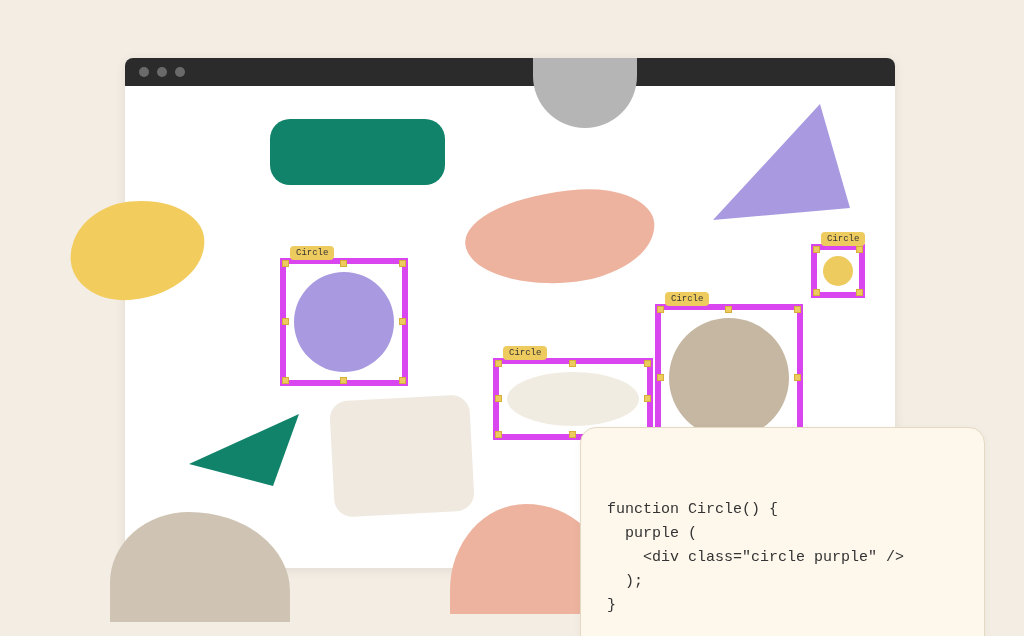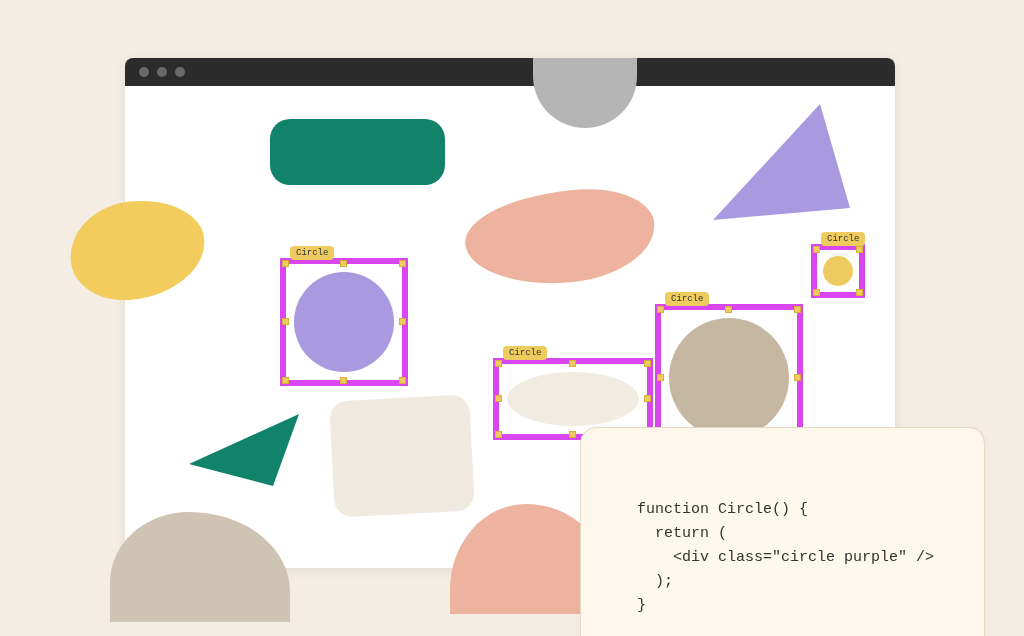--- a/index.html
+++ b/index.html
@@ -96,21 +96,21 @@
       border: 1px solid #e4d9c3;
       border-radius: 16px;
       padding: 22px 26px;
       font-family: "Courier New", Courier, monospace;
       font-size: 15px;
       line-height: 1.6;
       color: #333;
       white-space: pre;
       box-shadow: 0 2px 8px rgba(0,0,0,0.04);
     }
-    .code-popup .line { display:block;margin-left:30px; }
+    .code-popup .line { display:block; }
     .indent1 { padding-left: 18px; }
     .indent2 { padding-left: 36px; }
   </style>
 </head>
 <body>
 
 <div class="app-window">
   <div class="titlebar">
     <div class="traffic-light"></div>
     <div class="traffic-light"></div>
@@ -176,14 +176,14 @@
       <div class="circle-yellow"></div>
       <div class="handle tl"></div>
         <div class="handle tr"></div>
         <div class="handle bl"></div>
         <div class="handle br"></div>
     </div>
   </div>
 </div>
 
 <div class="code-popup">
-  <span class="line">function Circle() {</span><span class="line indent1">return (</span><span class="line indent2">&lt;div class="circle purple" /&gt;</span><span class="line indent1">);</span><span class="line">}</span>
+  <span class="line">function Circle() {</span><span class="line indent1">purple (</span><span class="line indent2">&lt;div class="circle purple" /&gt;</span><span class="line indent1">);</span><span class="line">}</span>
 </div>
 
 </body></html>

